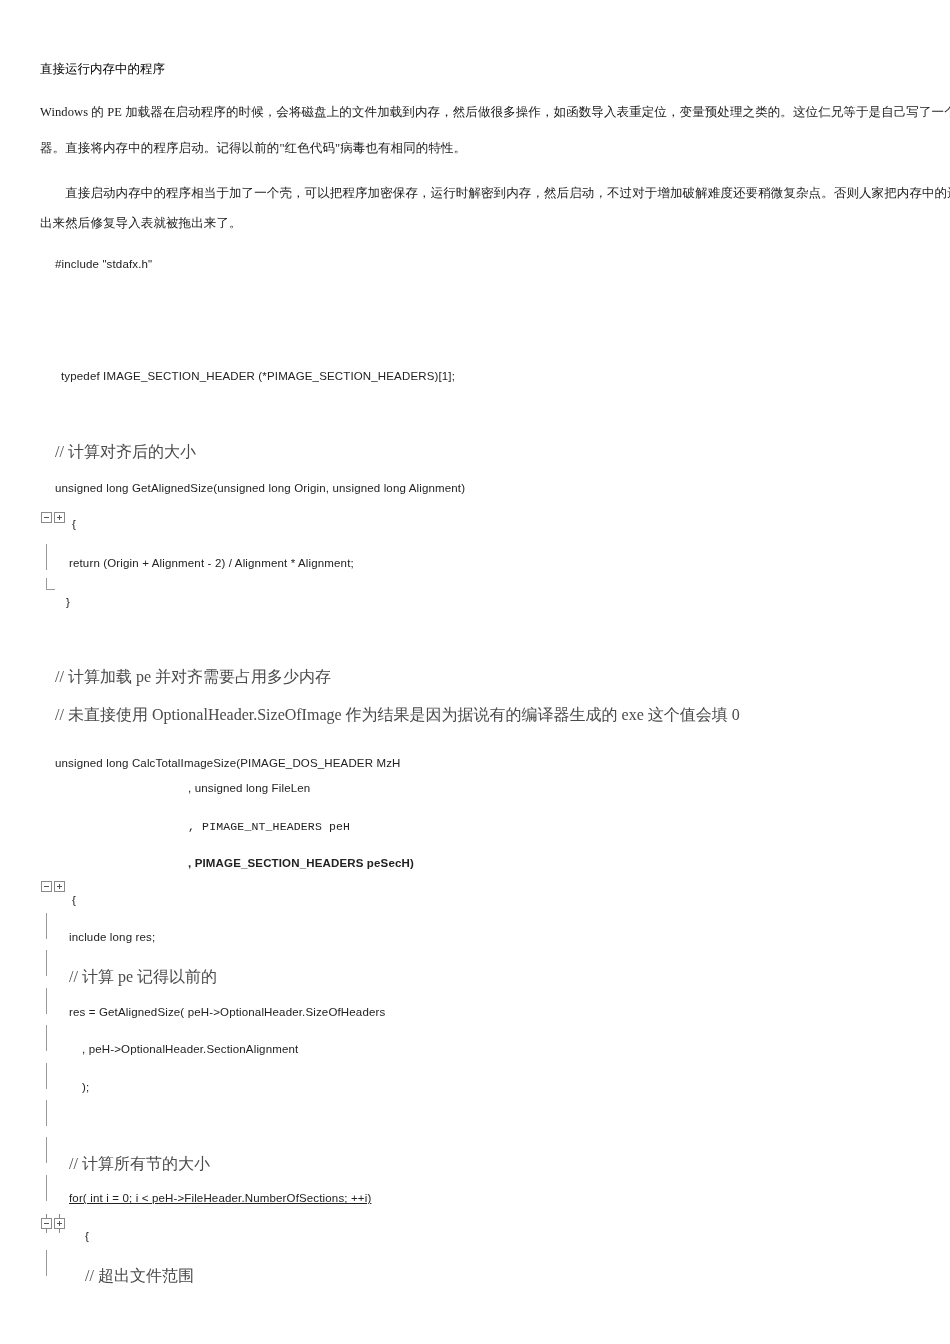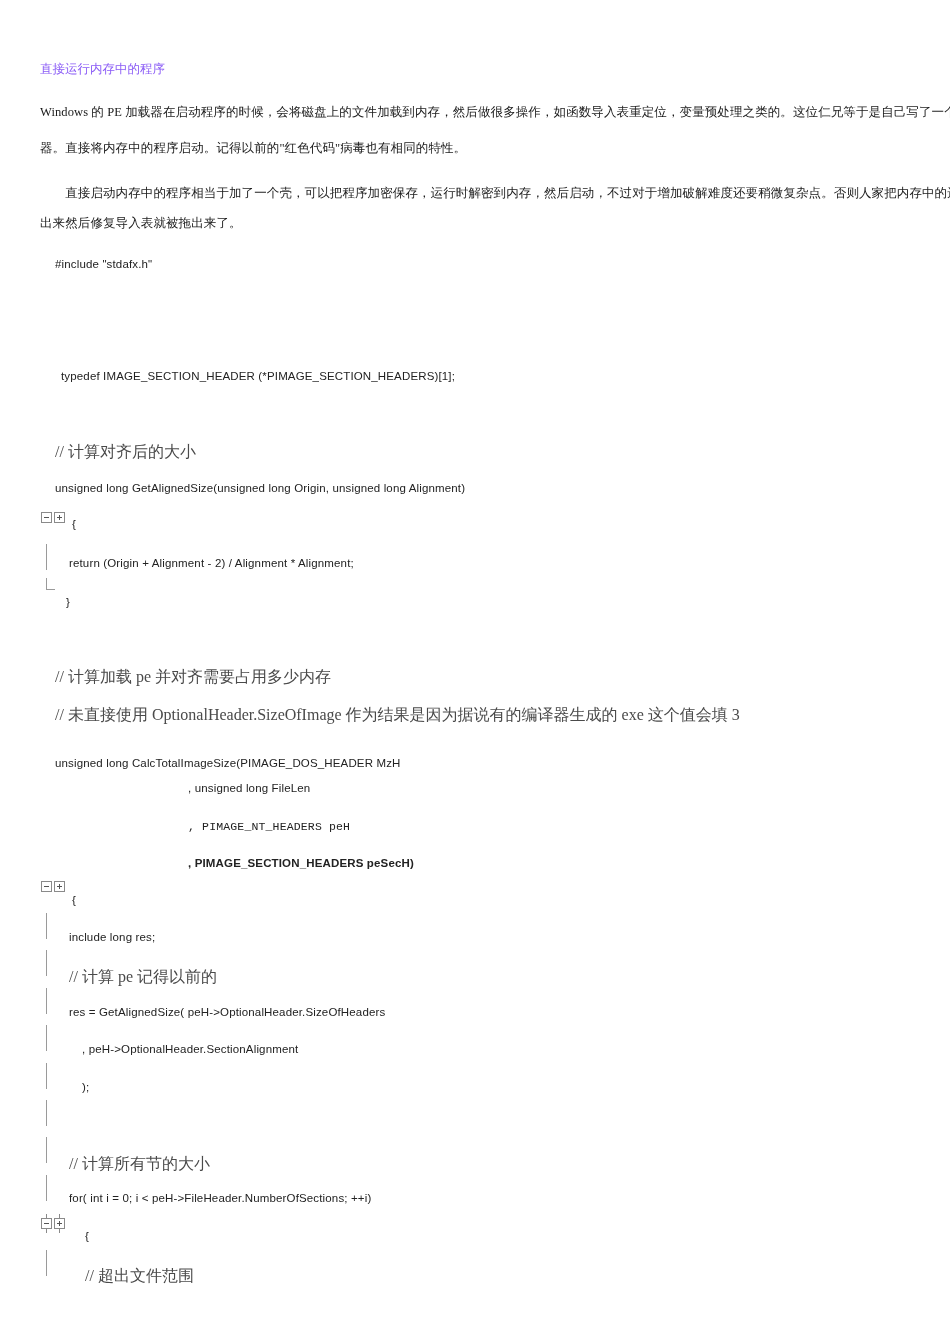--- a/index.html
+++ b/index.html
@@ -35,21 +35,21 @@
   
   .prose {
     font-family: "Liberation Serif", "DejaVu Serif", serif;
     font-size: 12.5px;
     color: #1a1a1a;
     letter-spacing: 0.1px;
   }
   .prose-title {
     font-family: "Liberation Serif", "DejaVu Serif", serif;
     font-size: 12.5px;
-    color: #8b5cf6;
+    color: #000000;
   }
 
   
   .code {
     font-family: "Liberation Sans", sans-serif;
     font-size: 11.5px;
     color: #222222;
     letter-spacing: 0.15px;
   }
 
@@ -172,30 +172,30 @@
 
   <div id="code-body">
       <div class="line code" style="left: 55px; top: 258px;">#include "stdafx.h"</div>
       <div class="line code" style="left: 61px; top: 370px;">typedef IMAGE_SECTION_HEADER (*PIMAGE_SECTION_HEADERS)[1];</div>
       <div class="line comment" style="left: 55px; top: 443px;">// 计算对齐后的大小</div>
       <div class="line code" style="left: 55px; top: 482px;">unsigned long GetAlignedSize(unsigned long Origin, unsigned long Alignment)</div>
       <div class="line code" style="left: 72px; top: 518px;">{</div>
       <div class="line code" style="left: 69px; top: 557px;">return (Origin + Alignment - 2) / Alignment * Alignment;</div>
       <div class="line code" style="left: 66px; top: 596px;">}</div>
       <div class="line comment" style="left: 55px; top: 668px;">// 计算加载 pe 并对齐需要占用多少内存</div>
-      <div class="line comment" style="left: 55px; top: 706px;">// 未直接使用 OptionalHeader.SizeOfImage 作为结果是因为据说有的编译器生成的 exe 这个值会填 3</div>
+      <div class="line comment" style="left: 55px; top: 706px;">// 未直接使用 OptionalHeader.SizeOfImage 作为结果是因为据说有的编译器生成的 exe 这个值会填 0</div>
       <div class="line code" style="left: 55px; top: 757px;">unsigned long CalcTotalImageSize(PIMAGE_DOS_HEADER MzH</div>
       <div class="line code" style="left: 188px; top: 782px;">, unsigned long FileLen</div>
       <div class="line code" style="left: 188px; top: 820px; font-family: Liberation Mono, monospace;">, PIMAGE_NT_HEADERS peH</div>
       <div class="line code" style="left: 188px; top: 857px; font-weight: bold;">, PIMAGE_SECTION_HEADERS peSecH)</div>
       <div class="line code" style="left: 72px; top: 894px;">{</div>
       <div class="line code" style="left: 69px; top: 931px;">include long res;</div>
       <div class="line comment" style="left: 69px; top: 968px;">// 计算 pe 记得以前的</div>
       <div class="line code" style="left: 69px; top: 1006px;">res = GetAlignedSize( peH-&gt;OptionalHeader.SizeOfHeaders</div>
       <div class="line code" style="left: 82px; top: 1043px;">, peH-&gt;OptionalHeader.SectionAlignment</div>
       <div class="line code" style="left: 82px; top: 1081px;">);</div>
       <div class="line comment" style="left: 69px; top: 1155px;">// 计算所有节的大小</div>
-      <div class="line code" style="left: 69px; top: 1192px;">for( int i = 0; i &lt; peH-&gt;FileHeader.NumberOfSections; ++i)</div>
+      <div class="line code" style="left: 69px; top: 1192px; text-decoration: underline;">for( int i = 0; i &lt; peH-&gt;FileHeader.NumberOfSections; ++i)</div>
       <div class="line code" style="left: 85px; top: 1230px;">{</div>
       <div class="line comment" style="left: 85px; top: 1267px;">// 超出文件范围</div>
     </div>
 
 </div>
 
 </body></html>

